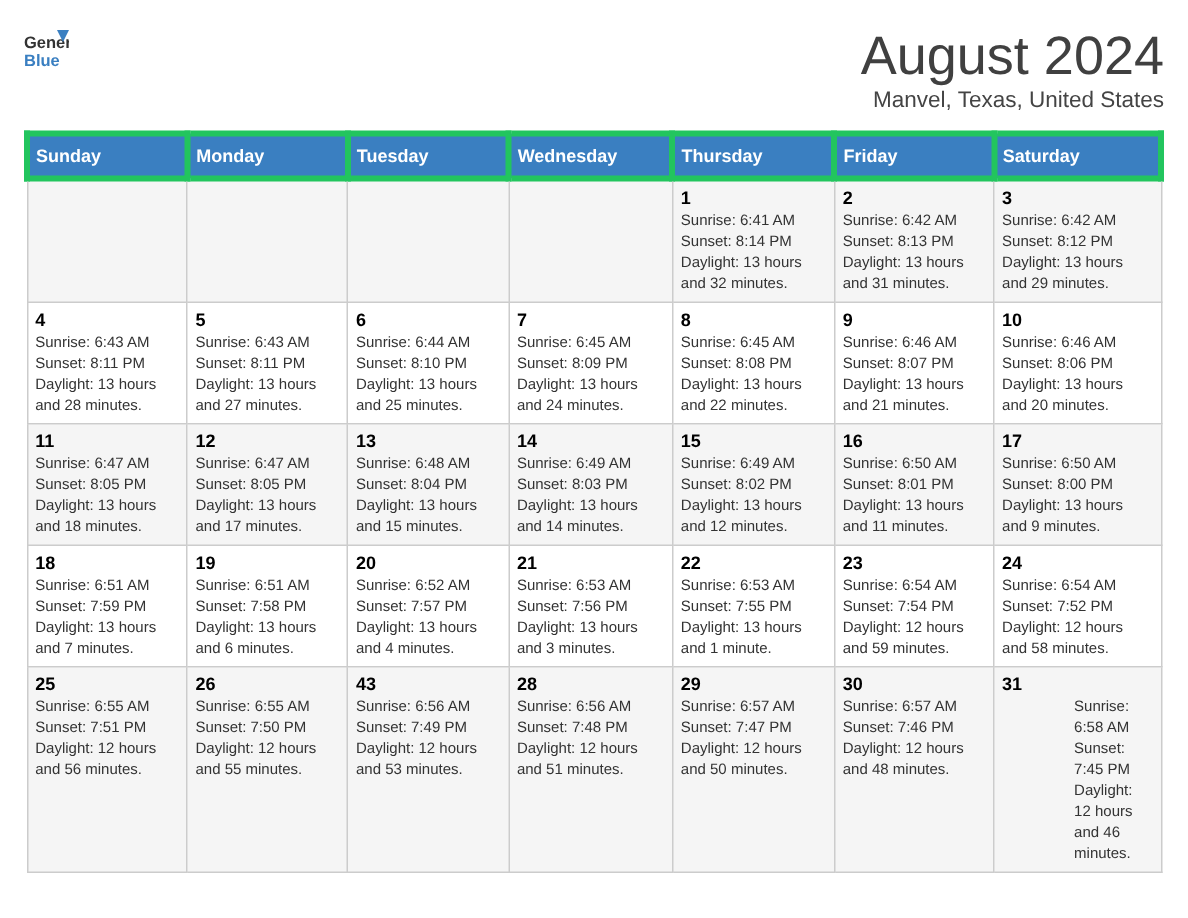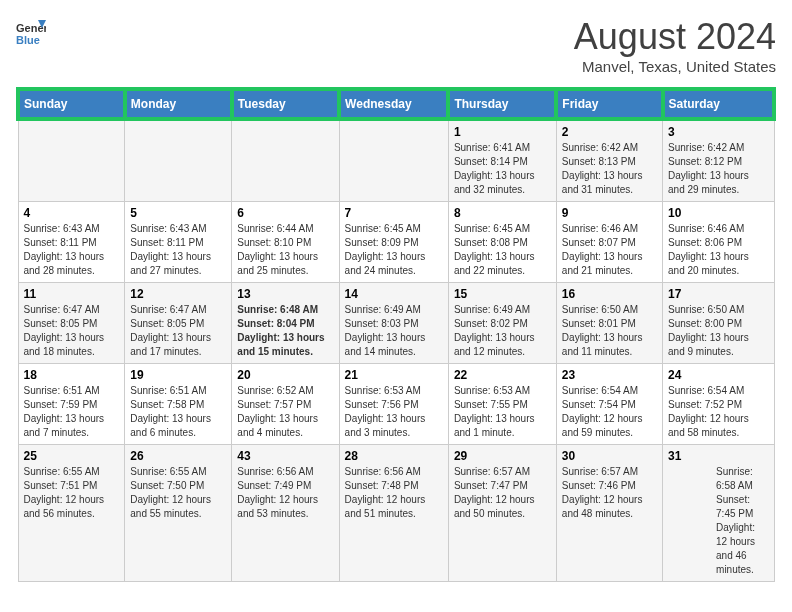--- a/index.html
+++ b/index.html
@@ -194,21 +194,21 @@
         </td>
         <td>
           <span class="day-num">12</span>
           <div class="day-info" style="white-space: pre-line;">Sunrise: 6:47 AM
 Sunset: 8:05 PM
 Daylight: 13 hours
 and 17 minutes.</div>
         </td>
         <td>
           <span class="day-num">13</span>
-          <div class="day-info" style="white-space: pre-line; font-weight: bold;">Sunrise: 6:48 AM
+          <div class="day-info" style="white-space: pre-line;">Sunrise: 6:48 AM
 Sunset: 8:04 PM
 Daylight: 13 hours
 and 15 minutes.</div>
         </td>
         <td>
           <span class="day-num">14</span>
           <div class="day-info" style="white-space: pre-line;">Sunrise: 6:49 AM
 Sunset: 8:03 PM
 Daylight: 13 hours
 and 14 minutes.</div>

